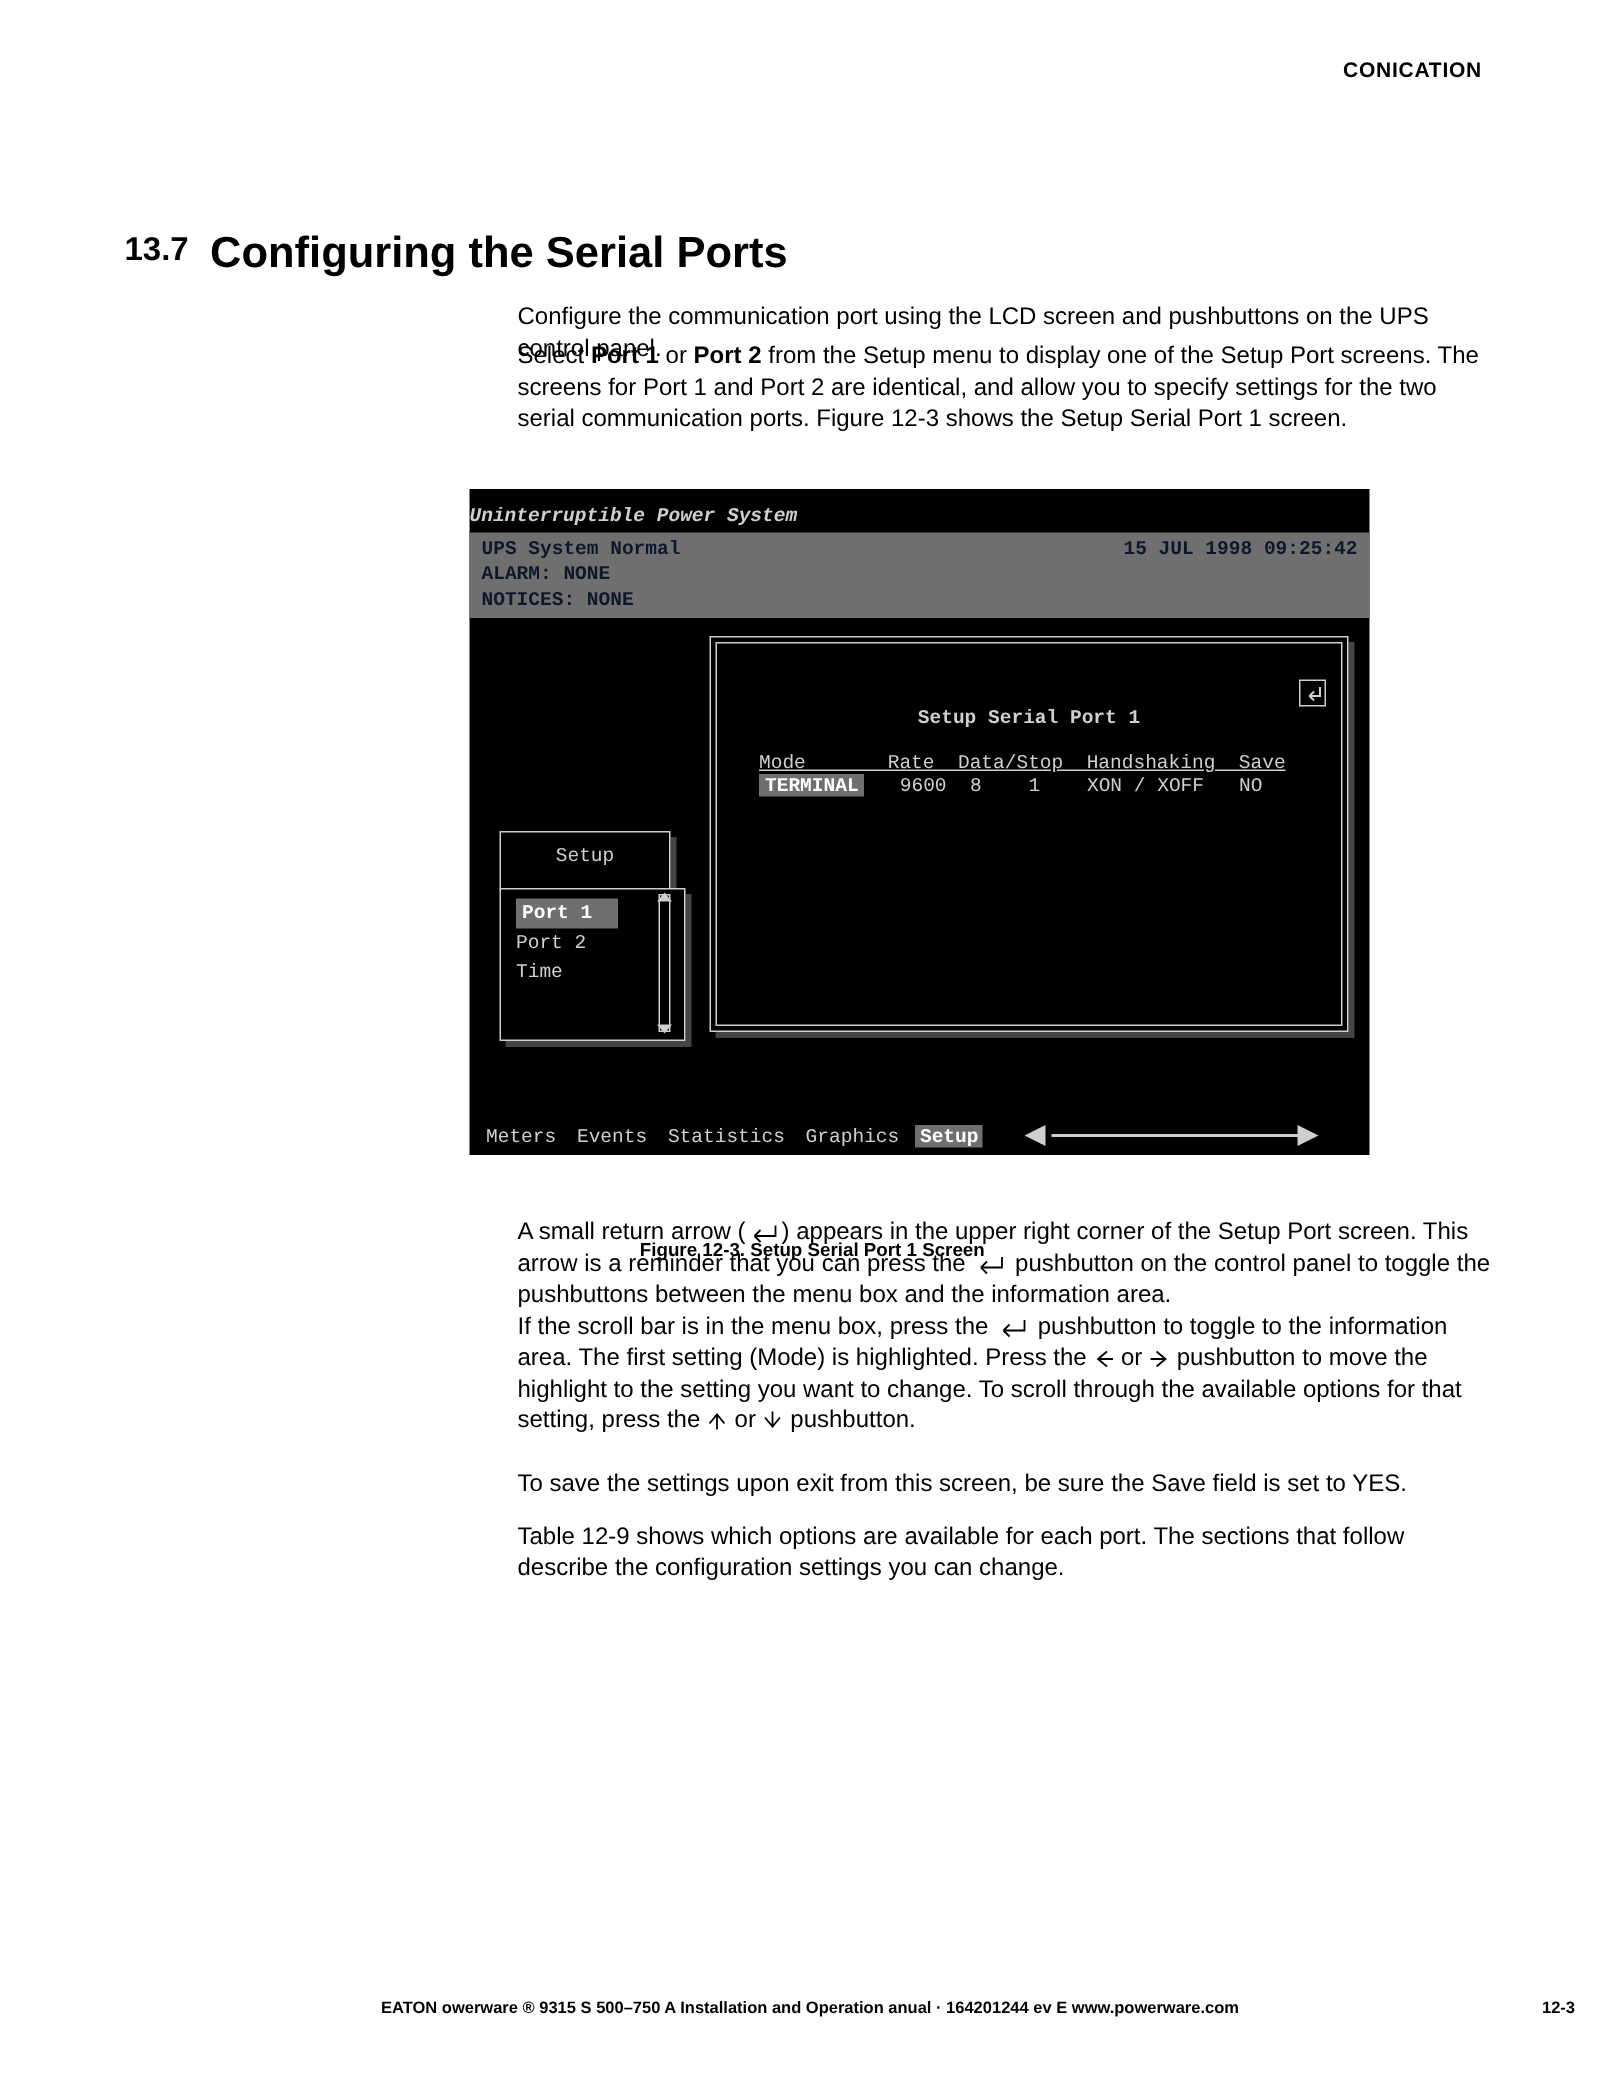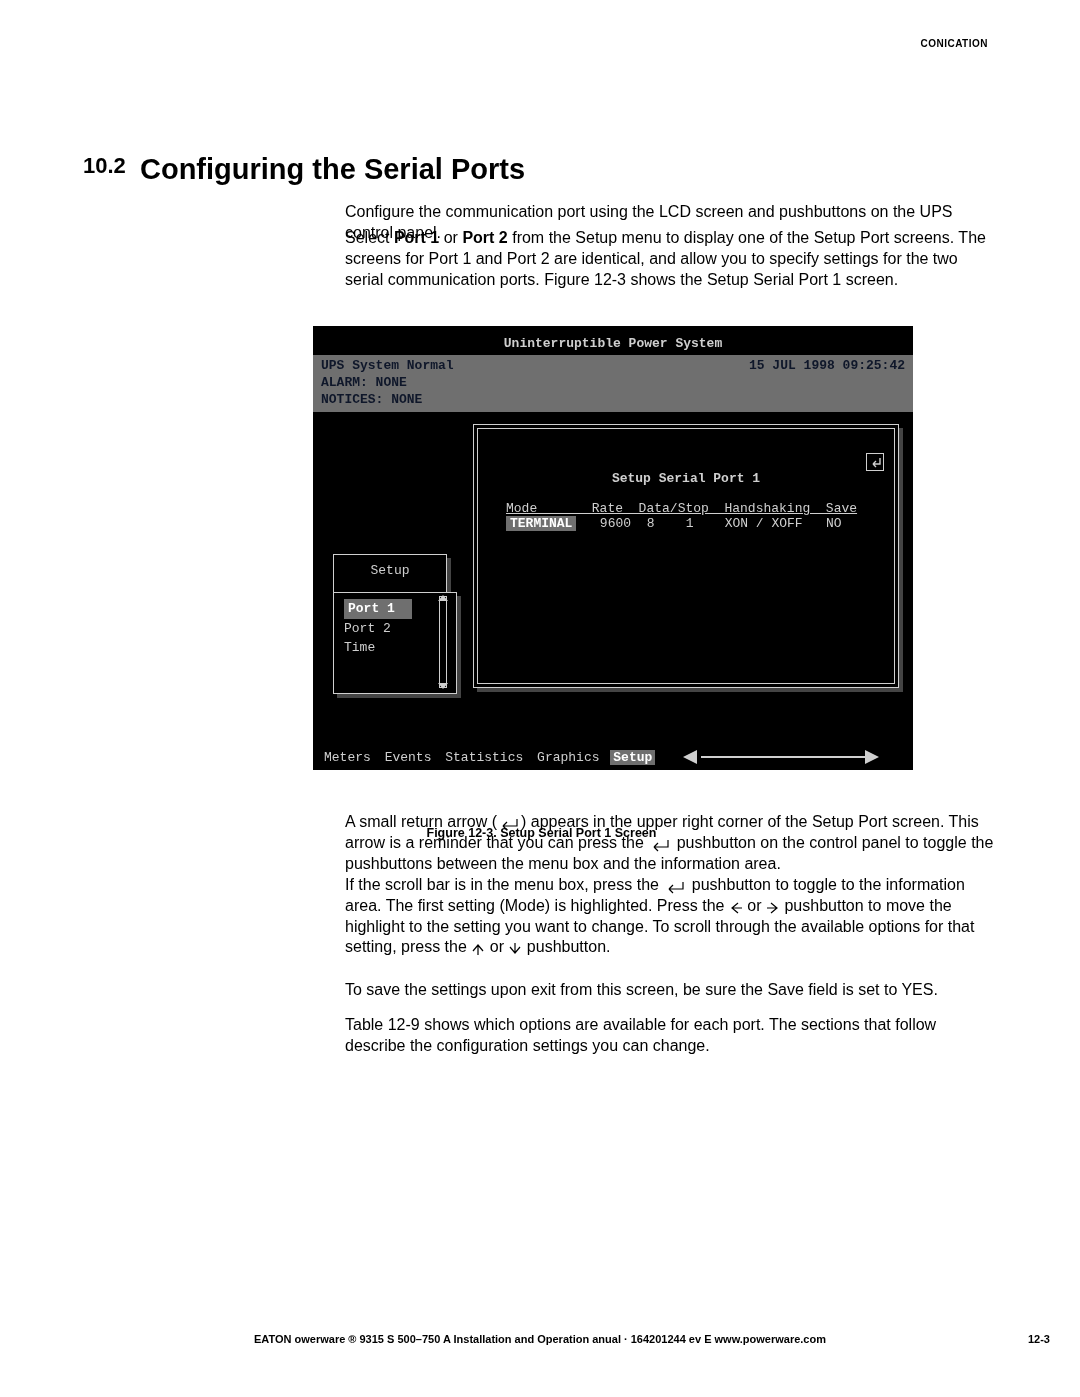--- a/index.html
+++ b/index.html
@@ -8,21 +8,21 @@
     font-family:Arial, Helvetica, sans-serif;
     color:#000;
     width:1080px;
     height:1397px;
     position:relative;
   }
   .header-topic{
     position:absolute;
     top:38px;
     right:92px;
-    font-size:10px;
+    font-size:14px;
     font-weight:bold;
     letter-spacing:0.5px;
   }
   .section-number{
     position:absolute;
     top:153px;
     left:83px;
     font-size:22px;
     font-weight:bold;
   }
@@ -64,23 +64,23 @@
     top:326px;
     width:600px;
     height:444px;
     background:#000;
     color:#cfcfcf;
     font-family:"Courier New", monospace;
     font-size:13px;
     box-sizing:border-box;
   }
   .lcd .title-line{
-    text-align:center;
     padding-top:10px;
     font-weight:bold;
+    font-style:italic;
   }
   .lcd .status-bar{
     margin-top:4px;
     background:#6f6f6f;
     padding:3px 8px;
     font-weight:bold;
     color:#0f172a;
     line-height:1.3;
   }
   .status-right{float:right;}
@@ -156,21 +156,21 @@
     font-weight:bold;
   }
   .footer-center{text-align:center;}
   .footer-right{position:absolute; right:30px; bottom:0;}
 </style>
 </head>
 <body>
 
 <div class="header-topic">CONICATION</div>
 
-<div class="section-number">10.2</div>
+<div class="section-number">13.7</div>
 <div class="section-title">Configuring the Serial Ports</div>
 
 <div class="body-col para1">Configure the communication port using the LCD screen and pushbuttons on the UPS control panel.</div>
 
 <div class="body-col para2">
   <span>Select </span><b>Port 1</b><span> or </span><b>Port 2</b><span> from the Setup menu to display one of the Setup Port screens. The screens for Port 1 and Port 2 are identical, and allow you to specify settings for the two serial communication ports. Figure 12-3 shows the Setup Serial Port 1 screen.</span>
 </div>
 
 <div class="lcd">
   <div class="title-line">Uninterruptible Power System</div>

